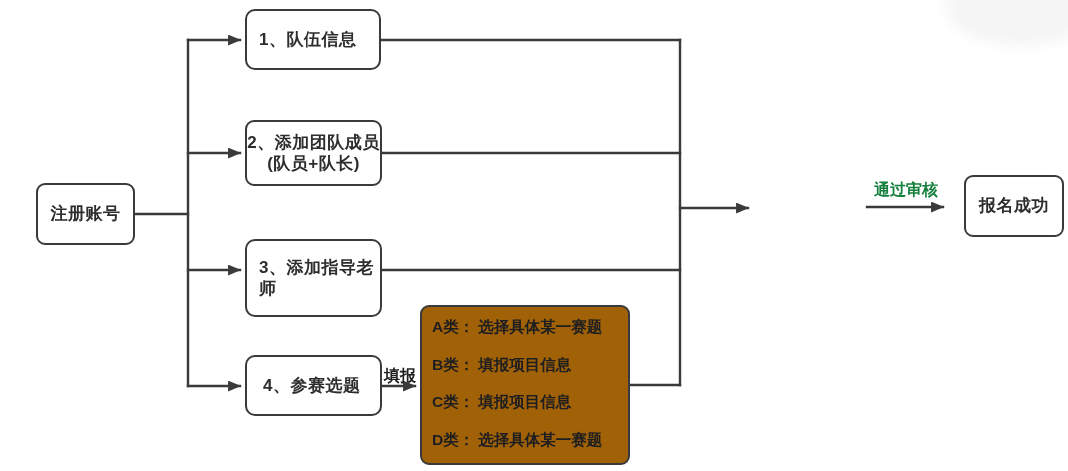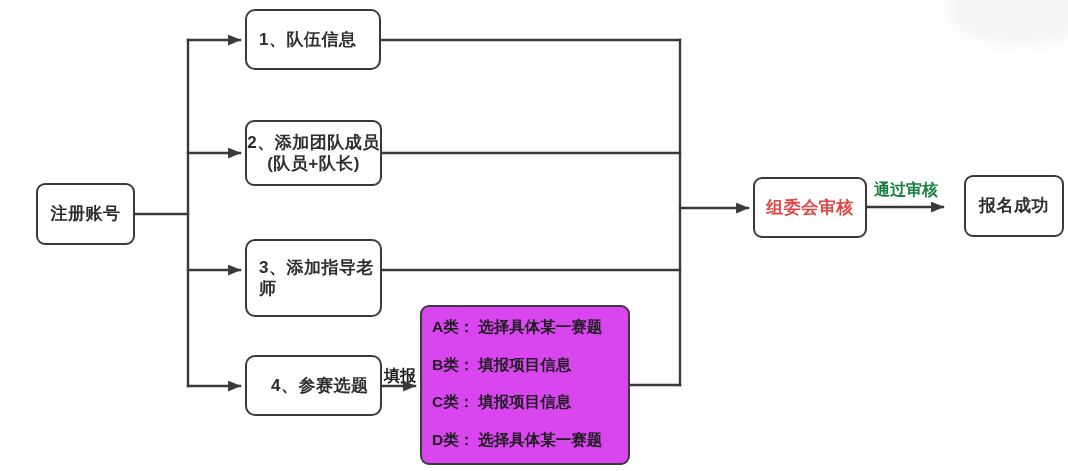--- a/index.html
+++ b/index.html
@@ -52,21 +52,21 @@
     border-radius: 10px;
   }
   .node.two-line {
     flex-direction: column;
     text-align: left;
   }
   .node.red-text { color: #e14646; }
   .cat-box {
     position: absolute;
     box-sizing: border-box;
-    background: #d946ef;
+    background: #a16207;
     border: 2.4px solid #3a3a3c;
     border-radius: 9px;
     display: flex;
     flex-direction: column;
     justify-content: space-between;
     padding: 10px 10px 12px 10px;
   }
   .cat-row {
     display: flex;
     align-items: center;
@@ -127,21 +127,21 @@
 
   <div class="node two-line" style="left:245px; top:120px; width:137px; height:66px;">
     <span>2、添加团队成员</span>
     <span>(队员+队长)</span>
   </div>
 
   <div class="node left-align" style="left:245px; top:239px; width:137px; height:78px;">
     <span>3、添加指导老师</span>
   </div>
 
-  <div class="node left-align" style="left:245px; top:355px; width:137px; height:61px; padding-left:24px;">
+  <div class="node left-align" style="left:245px; top:355px; width:137px; height:61px; padding-left:16px;">
     <span>4、参赛选题</span>
   </div>
 
   <div class="edge-label" style="left:384px; top:354px;margin-top:12px;">填报</div>
 
   <div class="cat-box" style="left:420px; top:305px; width:210px; height:160px;">
     <div class="cat-row">
       <span class="cat-prefix">A类：</span>
       <span class="cat-text heavy">选择具体某一赛题</span>
     </div>
@@ -152,23 +152,20 @@
     <div class="cat-row">
       <span class="cat-prefix">C类：</span>
       <span class="cat-text">填报项目信息</span>
     </div>
     <div class="cat-row">
       <span class="cat-prefix">D类：</span>
       <span class="cat-text heavy">选择具体某一赛题</span>
     </div>
   </div>
 
-  <div class="node red-text" style="left:753px; top:177px; width:114px; height:61px;">
-    <span>组委会审核</span>
-  </div>
 
   <div class="edge-label red" style="left:874px; top:180px;">通过审核</div>
 
   <div class="node" style="left:964px; top:175px; width:100px; height:62px;">
     <span>报名成功</span>
   </div>
 
 </div>
 
 </body></html>

